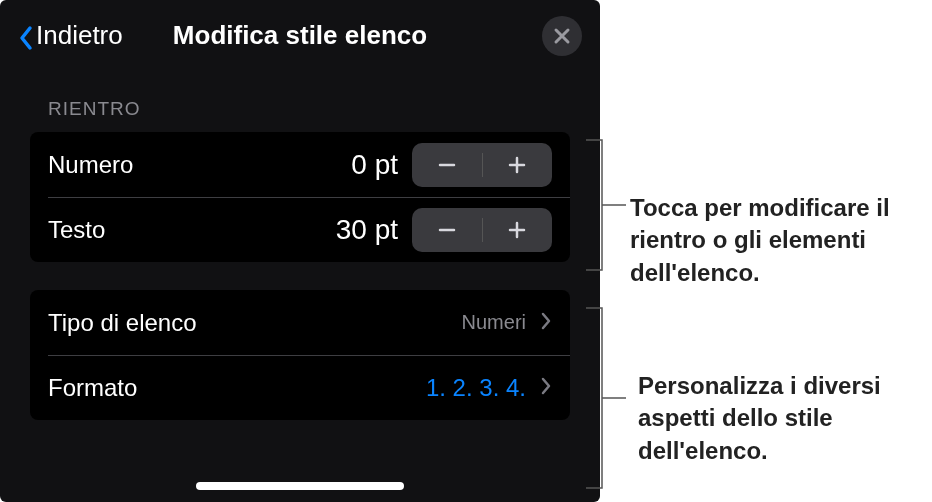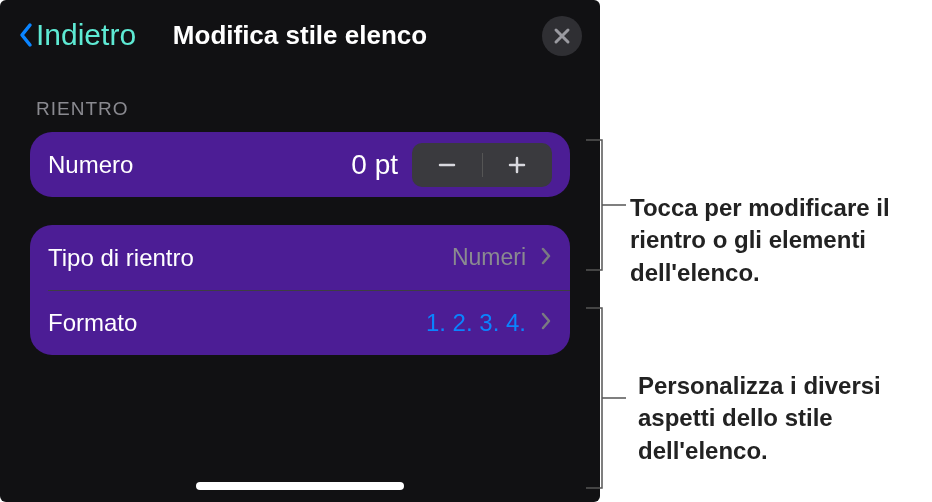--- a/index.html
+++ b/index.html
@@ -3,37 +3,37 @@
 <meta charset="utf-8">
 <style>
   * { box-sizing: border-box; margin: 0; padding: 0; }
   html, body { width: 932px; height: 502px; overflow: hidden; font-family: -apple-system, 'Helvetica Neue', Arial, sans-serif; background: #fff; }
   .stage { display: flex; width: 932px; height: 502px; }
   .panel { width: 600px; height: 502px; background: #111113; color: #fff; border-radius: 6px; overflow: hidden; position: relative; }
   .callouts { flex: 1; position: relative; }
 
   
   .hdr { display: flex; align-items: center; height: 70px; padding: 0 18px; position: relative; }
-  .back { display: flex; align-items: center; color: #5eead4; font-size: 30px; cursor: pointer; }
+  .back { display: flex; align-items: flex-end; color: #ffffff; font-size: 26px; cursor: pointer; }
   .back svg { margin-right: 2px; }
   .title { position: absolute; left: 0; right: 0; text-align: center; font-size: 26px; font-weight: 600; color: #fff; pointer-events: none; }
   .title span { pointer-events: auto; }
   .close { position: absolute; right: 18px; top: 16px; width: 40px; height: 40px; border-radius: 20px; background: #2f2f33; display: flex; align-items: center; justify-content: center; cursor: pointer; }
   .close svg { stroke: #9a9aa0; }
 
   
-  .sect-hdr { padding: 28px 36px 12px; font-size: 19px; letter-spacing: 1px; color: #8a8a90; text-transform: uppercase; }
+  .sect-hdr { padding: 28px 48px 12px; font-size: 19px; letter-spacing: 1px; color: #8a8a90; text-transform: uppercase; }
 
   
-  .group { margin: 0 30px; background: #4c1d95; border-radius: 22px; }
+  .group { margin: 0 30px; background: #000000; border-radius: 8px; }
   .row { display: flex; align-items: center; height: 65px; padding: 0 18px; position: relative; }
   .row + .row::before { content: ""; position: absolute; top: 0; left: 18px; right: 0; height: 1px; background: #3e3e42; }
   .row-label { flex: 1; font-size: 24px; color: #fff; }
   .val { font-size: 28px; color: #fff; margin-right: 14px; width: 80px; text-align: right; }
-  .val-dim { font-size: 23px; color: #8a8a90; margin-right: 8px; }
+  .val-dim { font-size: 20px; color: #8a8a90; margin-right: 8px; }
   .val-accent { font-size: 24px; color: #0a84ff; margin-right: 8px; }
 
   
   .stepper { display: flex; align-items: center; width: 140px; height: 44px; background: #3a3a3e; border-radius: 10px; overflow: hidden; }
   .step-btn { flex: 1; display: flex; align-items: center; justify-content: center; height: 100%; cursor: pointer; }
   .step-sep { width: 1px; height: 24px; background: #555; }
   .step-btn svg { stroke: #d8d8de; }
 
   
   .chev { margin-left: 6px; }
@@ -86,27 +86,44 @@
               </svg>
           </div>
           <div class="step-sep"></div>
           <div class="step-btn">
             <svg width="22" height="22" viewBox="0 0 22 22">
                 <path d="M4 11 H18 M11 4 V18" stroke-width="2.5" stroke-linecap="round"></path>
               </svg>
           </div>
         </div>
       </div>
+      <div class="row">
+        <div class="row-label">Testo</div>
+        <div class="val">30 pt</div>
+        <div class="stepper">
+          <div class="step-btn">
+            <svg width="22" height="22" viewBox="0 0 22 22">
+                <path d="M4 11 H18" stroke-width="2.5" stroke-linecap="round"></path>
+              </svg>
+          </div>
+          <div class="step-sep"></div>
+          <div class="step-btn">
+            <svg width="22" height="22" viewBox="0 0 22 22">
+                <path d="M4 11 H18 M11 4 V18" stroke-width="2.5" stroke-linecap="round"></path>
+              </svg>
+          </div>
+        </div>
+      </div>
     </div>
 
     <div style="height:28px"></div>
 
     <div class="group">
       <div class="row">
-        <div class="row-label">Tipo di rientro</div>
+        <div class="row-label">Tipo di elenco</div>
         <div class="val-dim">Numeri</div>
         <div class="chev">
           <svg width="12" height="20" viewBox="0 0 12 20">
               <path d="M3 3 L9 10 L3 17" stroke-width="2.5" fill="none" stroke-linecap="round" stroke-linejoin="round"></path>
             </svg>
         </div>
       </div>
       <div class="row">
         <div class="row-label">Formato</div>
         <div class="val-accent">1. 2. 3. 4.</div>

